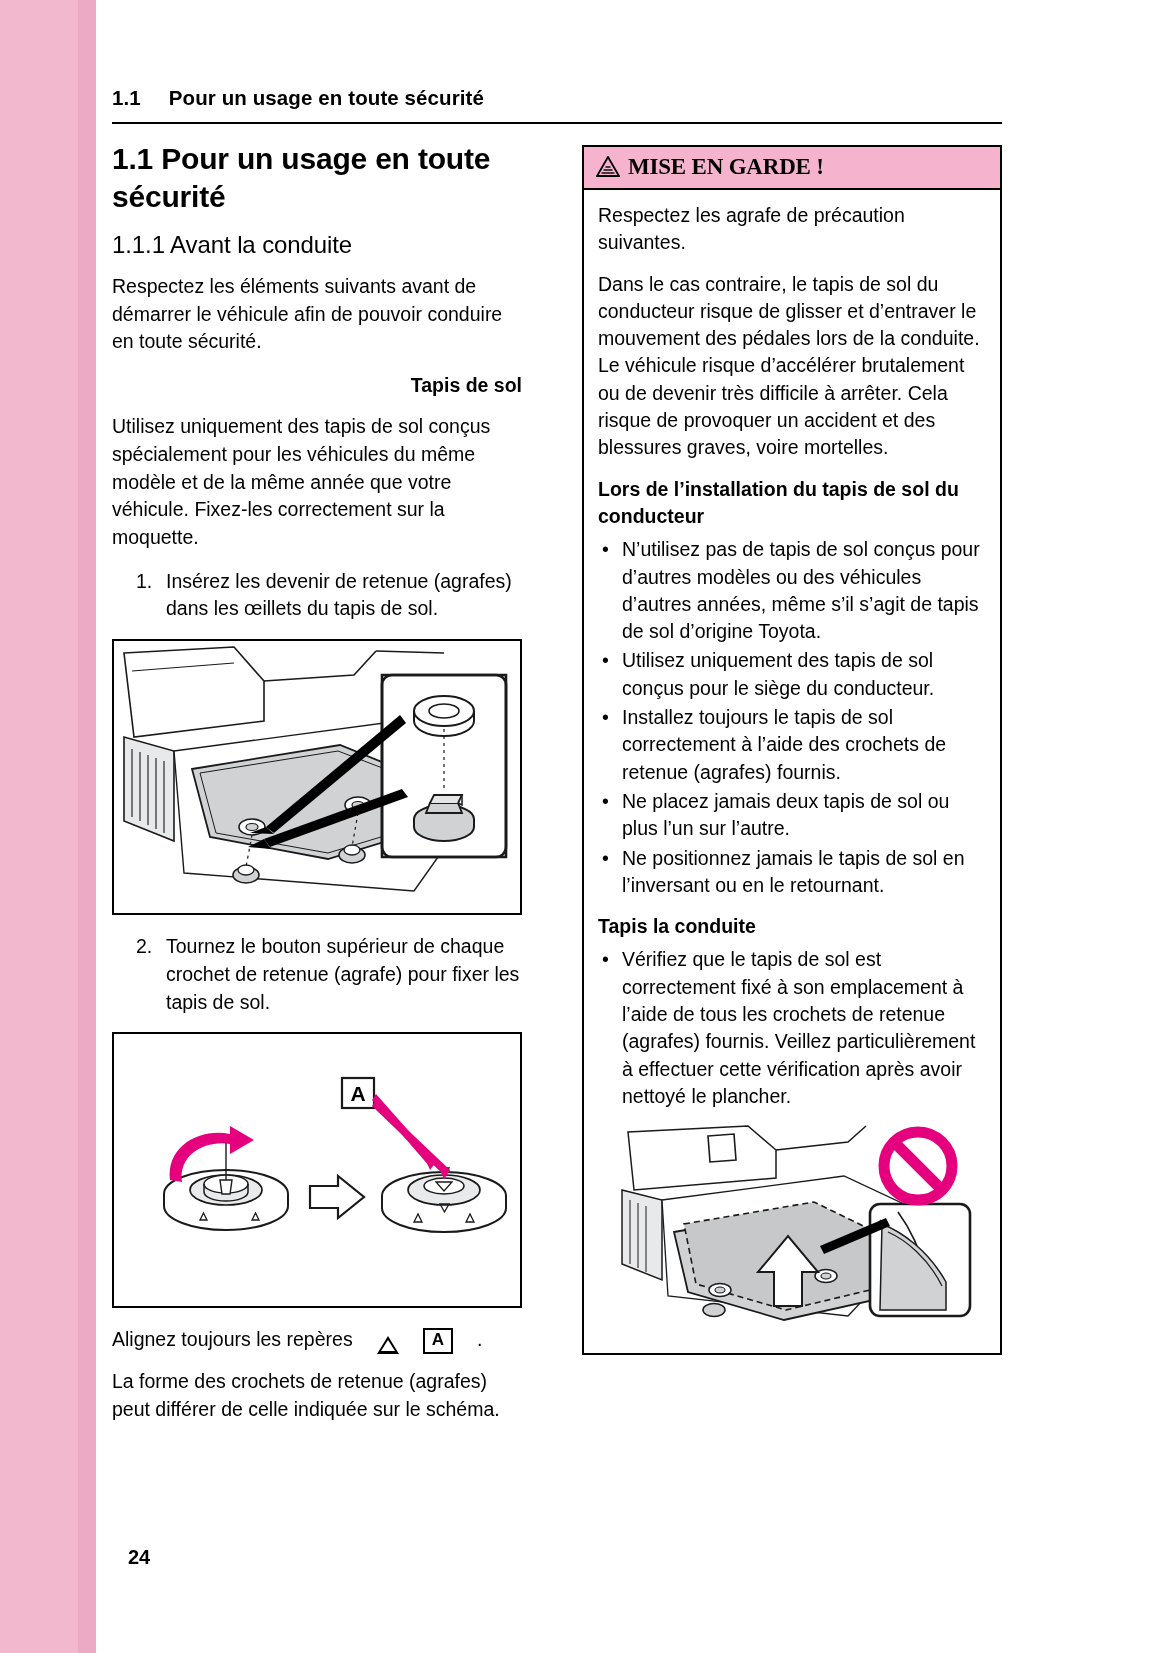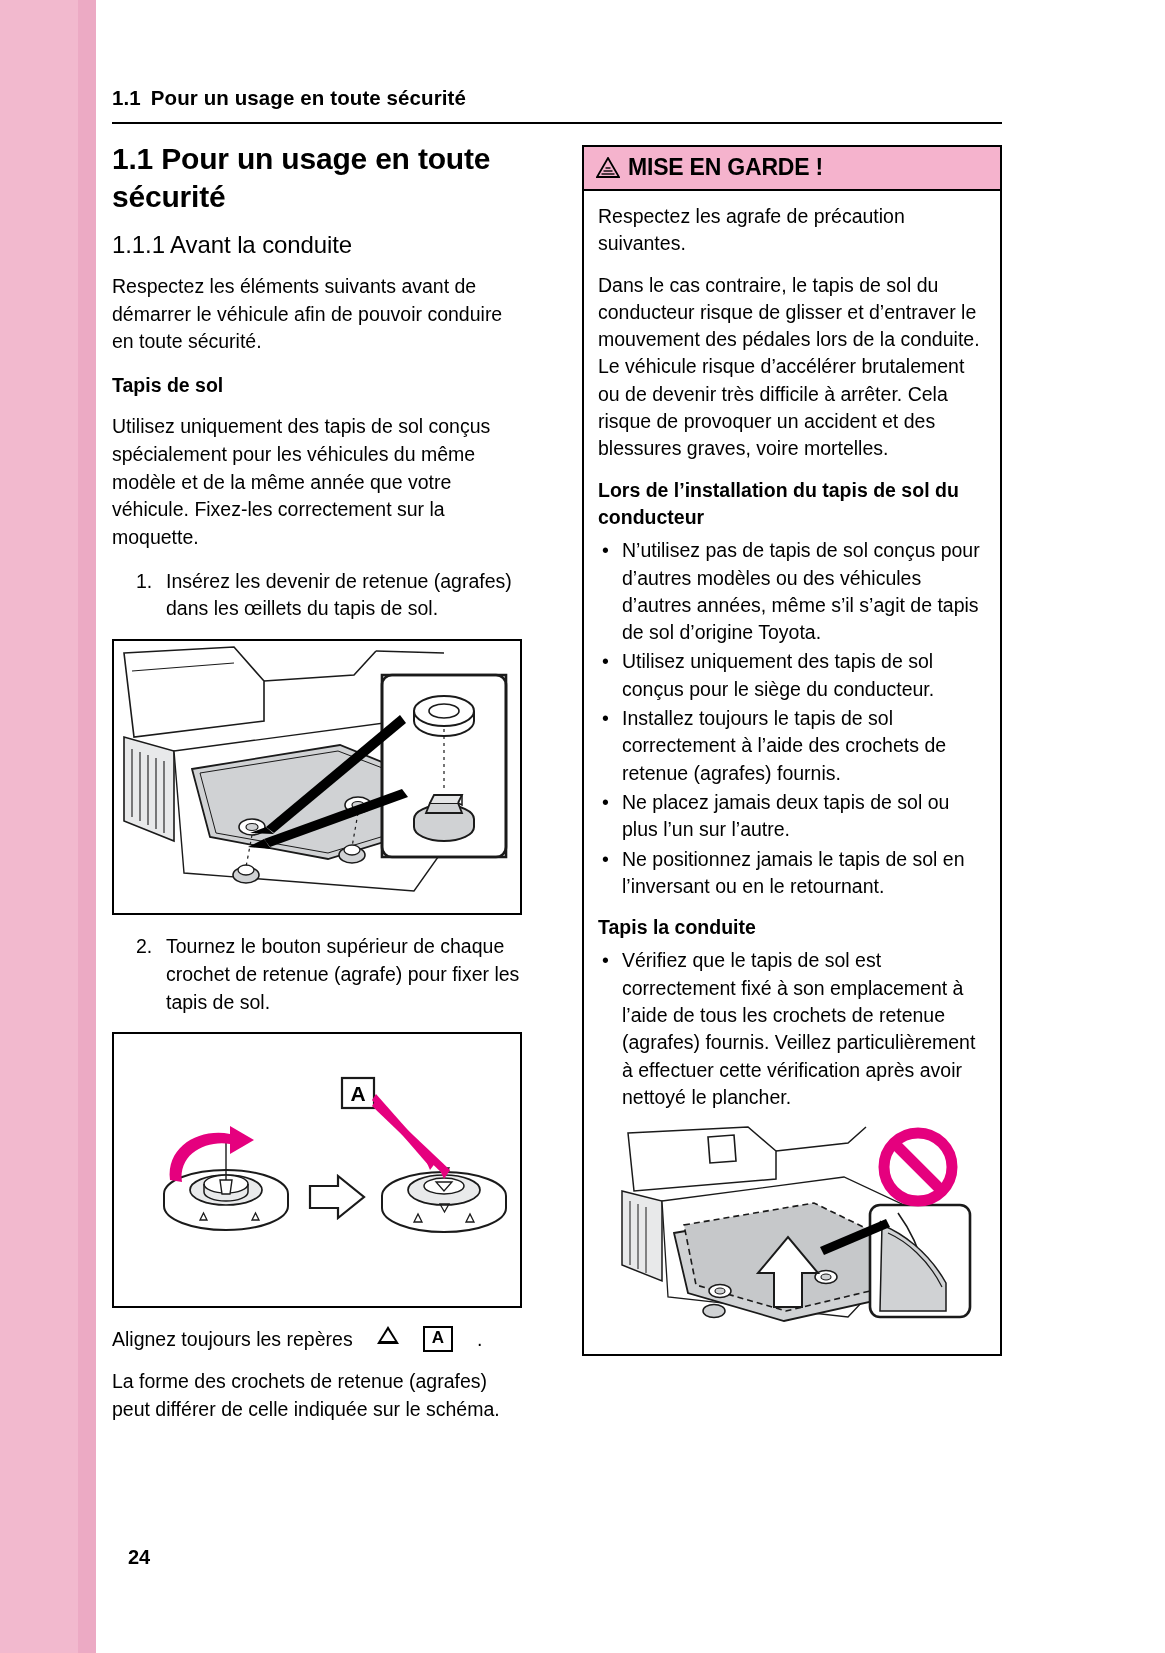--- a/index.html
+++ b/index.html
@@ -43,21 +43,21 @@
   
   .running-header {
     position: absolute;
     left: 0;
     top: 86px;
     width: 890px;
     font-size: 20.5px;
     font-weight: bold;
     letter-spacing: 0.1px;
   }
-  .running-header .num { margin-right: 10px; }
+  .running-header .num { margin-right: 28px; }
   .header-rule {
     position: absolute;
     left: 0;
     top: 122px;
     width: 890px;
     height: 2px;
     background: #000;
   }
   
   .col-left {
@@ -88,20 +88,21 @@
   p.body {
     font-size: 19.5px;
     line-height: 1.42;
     margin: 0 0 16px 0;
   }
   p.bold-lead {
     font-size: 19.5px;
     font-weight: bold;
     line-height: 1.4;
     margin: 0 0 14px 0;
+    text-align: right;
   }
   ol.steps {
     margin: 0 0 16px 0;
     padding: 0;
     list-style: none;
   }
   ol.steps li {
     font-size: 19.5px;
     line-height: 1.42;
     margin: 0 0 6px 0;
@@ -121,21 +122,21 @@
     position: relative;
     overflow: hidden;
   }
   .fig1 { height: 272px; width: 406px; }
   .fig2 { height: 272px; width: 406px; }
   .caption-line {
     font-size: 19.5px;
     line-height: 1.42;
     margin: 16px 0 14px 0;
     display: flex;
-    align-items: flex-start;
+    align-items: flex-end;
     gap: 24px;
   }
   .tri-mark {
     display: inline-block;
     width: 0; height: 0;
     border-left: 11px solid transparent;
     border-right: 11px solid transparent;
     border-bottom: 18px solid #000;
     position: relative;
   }
@@ -165,20 +166,21 @@
   .warn-head {
     background: #f5b3cd;
     border-bottom: 2px solid #000;
     padding: 7px 10px 8px 12px;
     font-size: 23px;
     font-weight: bold;
     display: flex;
     align-items: center;
     gap: 8px;
     letter-spacing: -0.2px;
+    font-family: Liberation Serif, serif;
   }
   .warn-body {
     padding: 12px 14px 14px 14px;
   }
   .warn-body p {
     font-size: 19.5px;
     line-height: 1.4;
     margin: 0 0 14px 0;
   }
   .warn-body p.bold {

